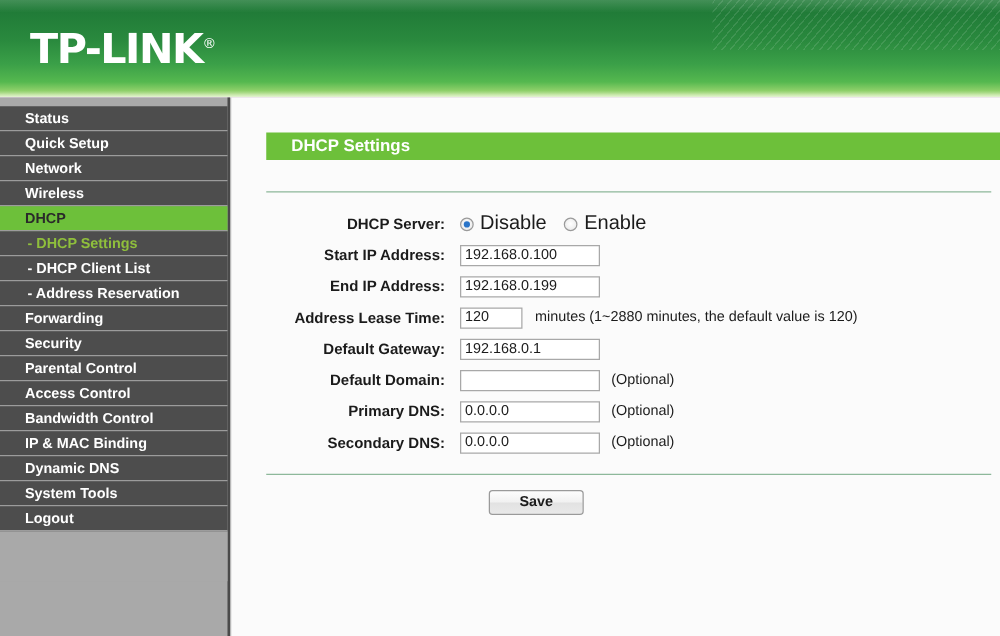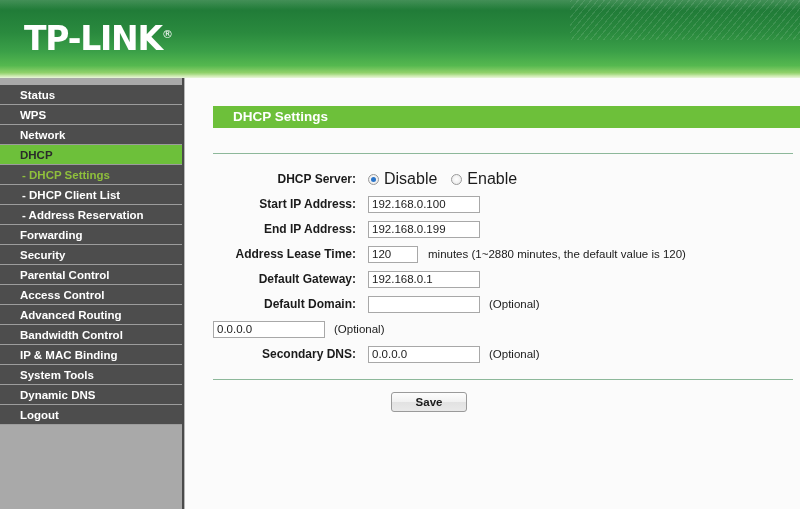--- a/index.html
+++ b/index.html
@@ -295,35 +295,35 @@
     <div class="banner-stripes"></div>
     <div class="logo"><span>TP-LINK</span><span class="reg">®</span></div>
     <div class="banner-bottomline"></div>
   </div>
 
   <div class="body-area">
 
     <div class="sidebar">
       <div id="nav-list">
           <div class="nav-item">Status</div>
-          <div class="nav-item">WPS</div>
+          <div class="nav-item">Quick Setup</div>
           <div class="nav-item">Network</div>
+          <div class="nav-item">Wireless</div>
           <div class="nav-item active">DHCP</div>
           <div class="nav-item sub sub-active">- DHCP Settings</div>
           <div class="nav-item sub">- DHCP Client List</div>
           <div class="nav-item sub">- Address Reservation</div>
           <div class="nav-item">Forwarding</div>
           <div class="nav-item">Security</div>
           <div class="nav-item">Parental Control</div>
           <div class="nav-item">Access Control</div>
-          <div class="nav-item">Advanced Routing</div>
           <div class="nav-item">Bandwidth Control</div>
           <div class="nav-item">IP &amp; MAC Binding</div>
+          <div class="nav-item">Dynamic DNS</div>
           <div class="nav-item">System Tools</div>
-          <div class="nav-item">Dynamic DNS</div>
           <div class="nav-item">Logout</div>
         </div>
       <div class="sidebar-filler"></div>
     </div>
 
     <div class="content">
       <div class="content-inner">
 
         <div class="page-title">DHCP Settings</div>
 
@@ -374,20 +374,21 @@
 
           <div class="form-row">
             <div class="form-label">Default Domain:</div>
             <div class="form-field">
               <input class="txt wide" type="text" value="" style="">
               <span class="optional">(Optional)</span>
             </div>
           </div>
 
           <div class="form-row">
+            <div class="form-label">Primary DNS:</div>
             <div class="form-field">
               <input class="txt wide" type="text" value="0.0.0.0" style="">
               <span class="optional">(Optional)</span>
             </div>
           </div>
 
           <div class="form-row">
             <div class="form-label">Secondary DNS:</div>
             <div class="form-field">
               <input class="txt wide" type="text" value="0.0.0.0" style="">

